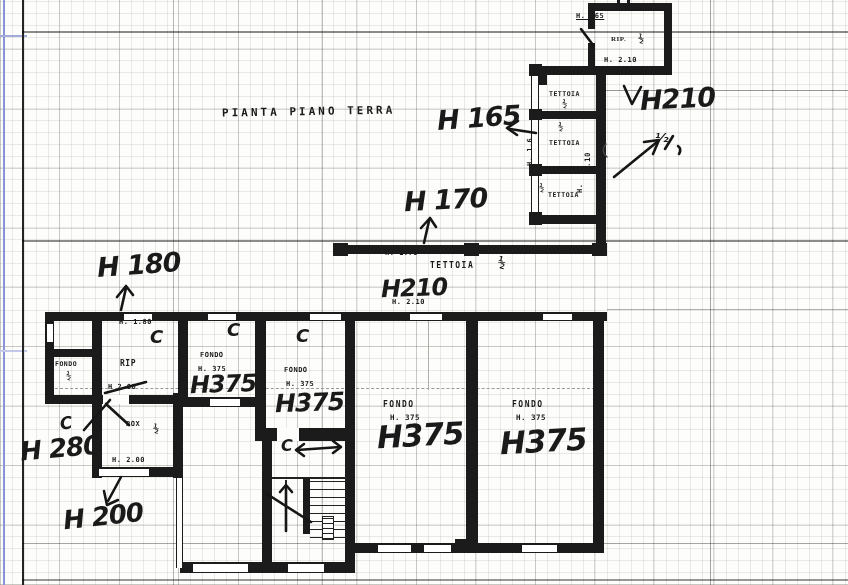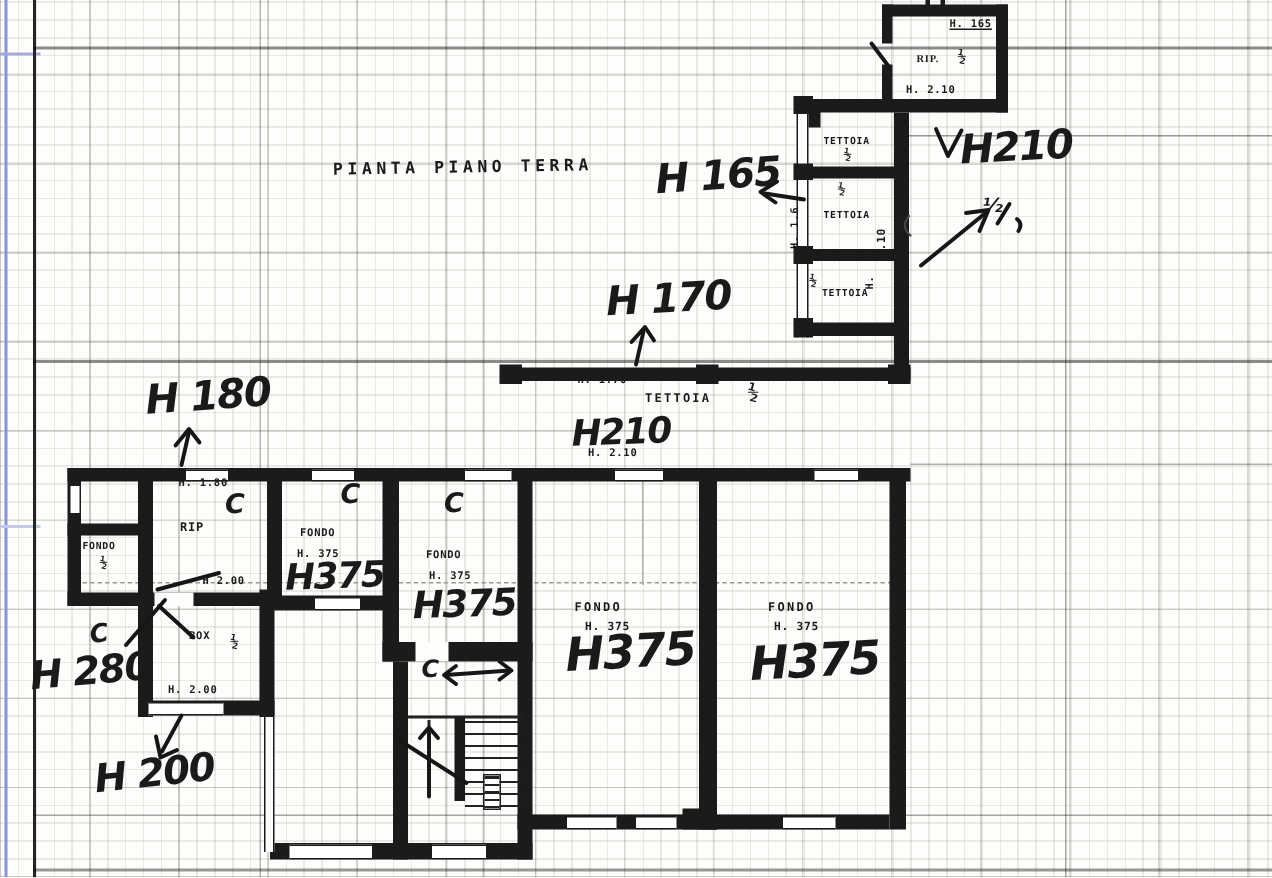--- a/index.html
+++ b/index.html
@@ -139,21 +139,21 @@
         <path d="M304,444 L296,450 L304,456"></path>
         <path d="M333,441 L341,447 L333,453"></path>
     </g>
     <g stroke="#444" stroke-width="1.5" fill="none" stroke-linecap="round">
       <path d="M606,144 q-6,7 1,13"></path>
     </g>
   </svg>
 
   <div class="p" style="left:222px;top:106px;font-size:11px;letter-spacing:3px;transform:rotate(-1deg);">PIANTA PIANO TERRA</div>
 
-  <div class="p" style="left:633px;top:13px;text-decoration:underline;">H. 165</div>
+  <div class="p" style="left:576px;top:13px;text-decoration:underline;">H. 165</div>
   <div class="p" style="left:611px;top:36px;font-family:Liberation Serif, serif;">RIP.</div>
   <div class="p" style="left:638px;top:34px;font-size:10px;transform:rotate(12deg);">½</div>
   <div class="p" style="left:604px;top:57px;">H. 2.10</div>
 
   <div class="p" style="left:549px;top:91px;font-size:6.5px;">TETTOIA</div>
   <div class="p" style="left:562px;top:100px;font-size:9px;transform:rotate(12deg);">½</div>
   <div class="p" style="left:558px;top:123px;font-size:9px;transform:rotate(12deg);">½</div>
   <div class="p" style="left:549px;top:140px;font-size:6.5px;">TETTOIA</div>
   <div class="p" style="left:539px;top:184px;font-size:9px;transform:rotate(12deg);">½</div>
   <div class="p" style="left:548px;top:192px;font-size:6.5px;">TETTOIA</div>
@@ -163,22 +163,22 @@
 
   <div class="p" style="left:385px;top:250px;">H. 1.70</div>
   <div class="p" style="left:430px;top:262px;font-size:8px;letter-spacing:1.5px;">TETTOIA</div>
   <div class="p" style="left:498px;top:256px;font-size:13px;transform:rotate(14deg);">½</div>
   <div class="p" style="left:392px;top:299px;">H. 2.10</div>
 
   <div class="p" style="left:55px;top:361px;font-size:6.5px;">FONDO</div>
   <div class="p" style="left:66px;top:372px;font-size:9px;transform:rotate(12deg);">½</div>
 
   <div class="p" style="left:119px;top:319px;">H. 1.80</div>
-  <div class="p" style="left:120px;top:348px;font-size:8px;">RIP</div>
-  <div class="p" style="left:108px;top:384px;margin-left:27px;">H 2.00</div>
+  <div class="p" style="left:120px;top:360px;font-size:8px;">RIP</div>
+  <div class="p" style="left:108px;top:384px;">H 2.00</div>
 
   <div class="p" style="left:200px;top:352px;">FONDO</div>
   <div class="p" style="left:198px;top:366px;">H. 375</div>
   <div class="p" style="left:284px;top:367px;">FONDO</div>
   <div class="p" style="left:286px;top:381px;">H. 375</div>
   <div class="p" style="left:383px;top:401px;font-size:8px;letter-spacing:1.5px;">FONDO</div>
   <div class="p" style="left:390px;top:414px;font-size:7.5px;">H. 375</div>
   <div class="p" style="left:512px;top:401px;font-size:8px;letter-spacing:1.5px;">FONDO</div>
   <div class="p" style="left:516px;top:414px;font-size:7.5px;">H. 375</div>
 

